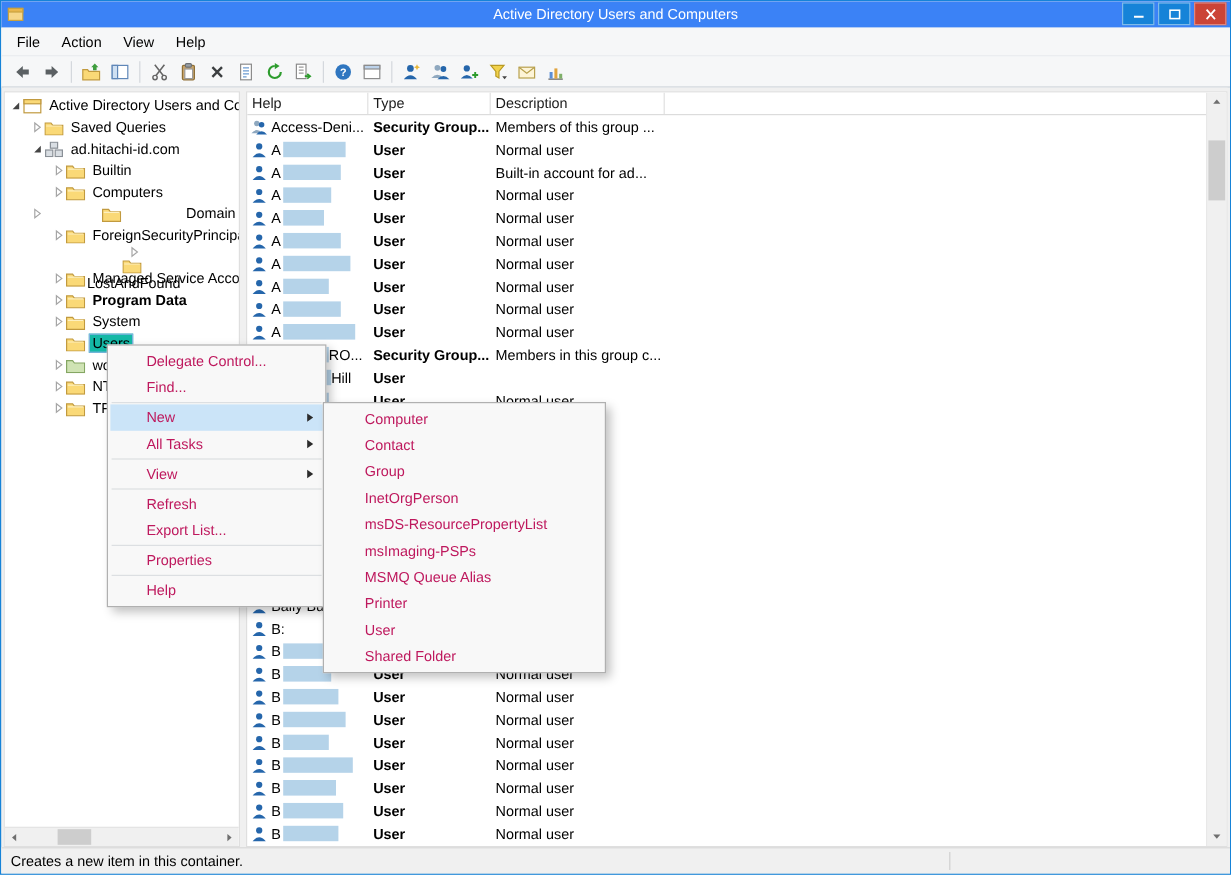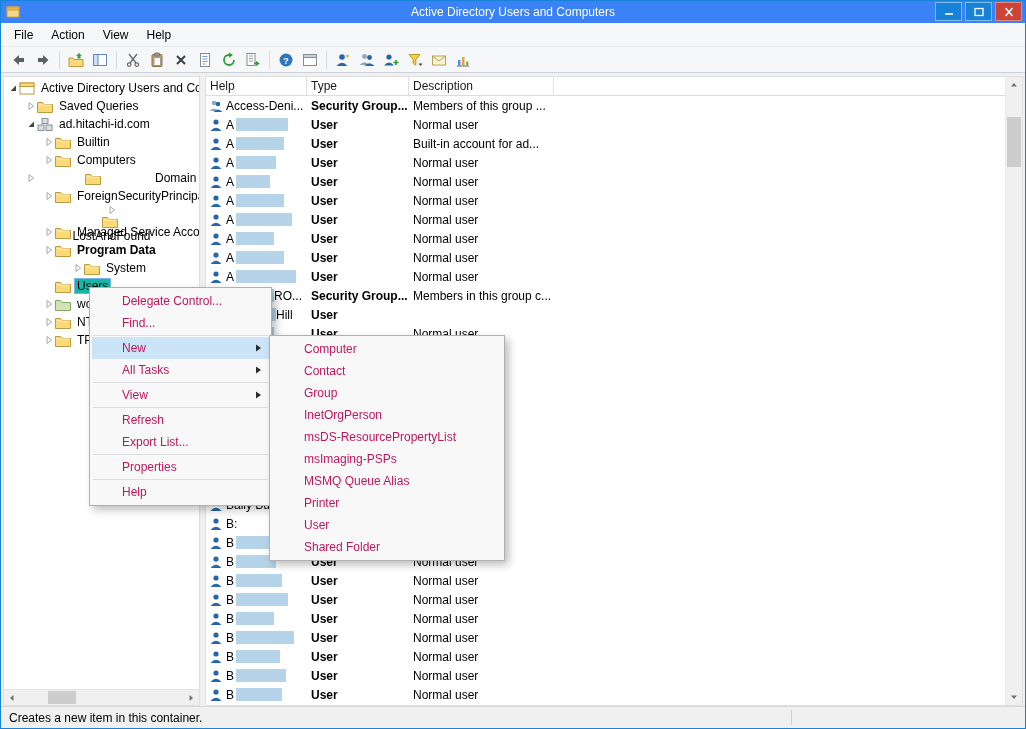--- a/index.html
+++ b/index.html
@@ -369,21 +369,21 @@
               </svg>
             </span>
             <span class="tree-icon">
               <svg width="16" height="13" viewBox="0 0 16 13">
                 <path d="M0.5 2.5 h5 l1.5 2 h8.5 v8 h-15 Z" fill="#fad977" stroke="#c19a3f"></path>
                 <path d="M1.5 5 h13" stroke="#fdf0c0"></path>
               </svg>
             </span>
             <span class="tree-label">Program Data</span>
           </div>
-          <div class="tree-row" style="padding-left: 38px; margin-left: 29px;">
+          <div class="tree-row" style="padding-left: 38px;">
             <span class="expander">
               <svg width="10" height="10" viewBox="0 0 10 10">
                 <path d="M3 1.5 L7.5 5 L3 8.5 Z" fill="#ffffff" stroke="#a6a6a6"></path>
               </svg>
             </span>
             <span class="tree-icon">
               <svg width="16" height="13" viewBox="0 0 16 13">
                 <path d="M0.5 2.5 h5 l1.5 2 h8.5 v8 h-15 Z" fill="#fad977" stroke="#c19a3f"></path>
                 <path d="M1.5 5 h13" stroke="#fdf0c0"></path>
               </svg>

